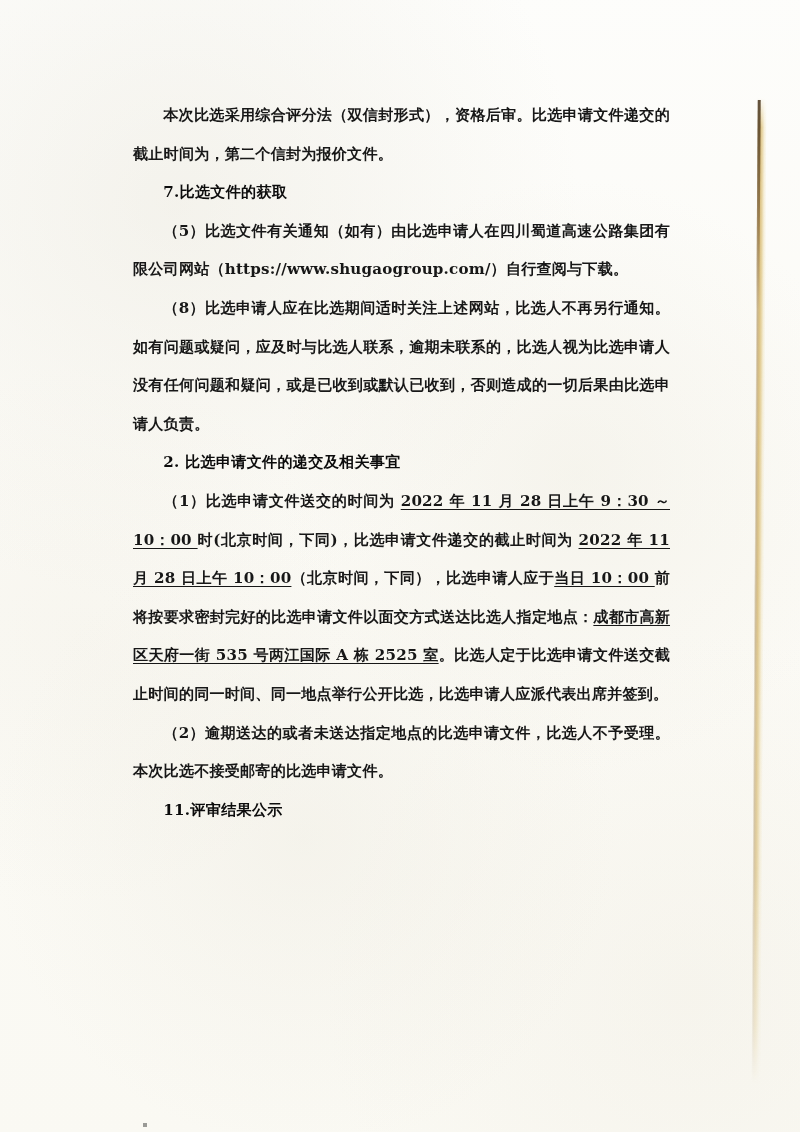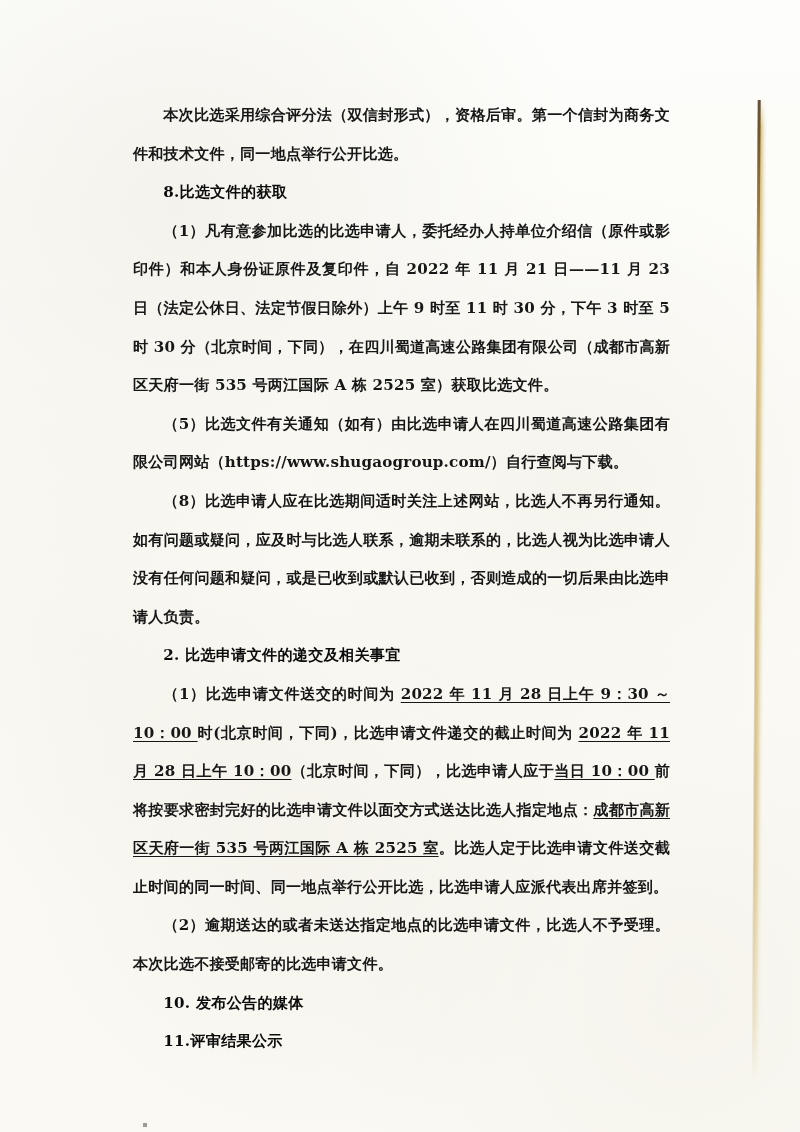--- a/index.html
+++ b/index.html
@@ -107,29 +107,27 @@
 
 <div class="page">
 
   <div class="scan-noise"></div>
   <div class="edge-sliver"></div>
   <div class="edge-sliver-dark"></div>
   <div class="speck"></div>
 
   <div class="body-text">
 
-    <p class="indent">本次比选采用综合评分法（双信封形式），资格后审。第一个信封为商务文件和技术文件，同一地点举行公开比选。</p>
+    <p class="indent">本次比选采用综合评分法（双信封形式），资格后审。比选申请文件递交的截止时间为，第二个信封为报价文件。</p>
 
-    <p class="heading">8.比选文件的获取</p>
-    <p class="indent">（1）凡有意参加比选的比选申请人，委托经办人持单位介绍信（原件或影印件）和本人身份证原件及复印件，自 2022 年 11 月 21 日——11 月 23 日（法定公休日、法定节假日除外）上午 9 时至 11 时 30 分，下午 3 时至 5 时 30 分（北京时间，下同），在四川蜀道高速公路集团有限公司（成都市高新区天府一街 535 号两江国际 A 栋 2525 室）获取比选文件。</p>
+    <p class="heading">7.比选文件的获取</p>
     <p class="indent">（5）比选文件有关通知（如有）由比选申请人在四川蜀道高速公路集团有限公司网站（https://www.shugaogroup.com/）自行查阅与下载。</p>
     <p class="indent">（8）比选申请人应在比选期间适时关注上述网站，比选人不再另行通知。如有问题或疑问，应及时与比选人联系，逾期未联系的，比选人视为比选申请人没有任何问题和疑问，或是已收到或默认已收到，否则造成的一切后果由比选申请人负责。</p>
 
     <p class="heading">2. 比选申请文件的递交及相关事宜</p>
     <p class="indent" id="s9p1"><span>（1）比选申请文件送交的时间为 </span><span class="u">2022 年 11 月 28 日上午  9：30 ～ 10：00 </span><span>时(北京时间，下同)，比选申请文件递交的截止时间为 </span><span class="u">2022 年 11 月 28 日上午 10：00</span><span>（北京时间，下同），比选申请人应于</span><span class="u">当日 10：00 </span><span>前将按要求密封完好的比选申请文件以面交方式送达比选人指定地点：</span><span class="u">成都市高新区天府一街 535 号两江国际 A 栋 2525 室</span><span>。比选人定于比选申请文件送交截止时间的同一时间、同一地点举行公开比选，比选申请人应派代表出席并签到。</span></p>
     <p class="indent">（2）逾期送达的或者未送达指定地点的比选申请文件，比选人不予受理。本次比选不接受邮寄的比选申请文件。</p>
 
-    <p class="heading">10. 发布公告的媒体</p>
 
     <p class="heading">11.评审结果公示</p>
 
   </div>
 </div>
 
 </body></html>

